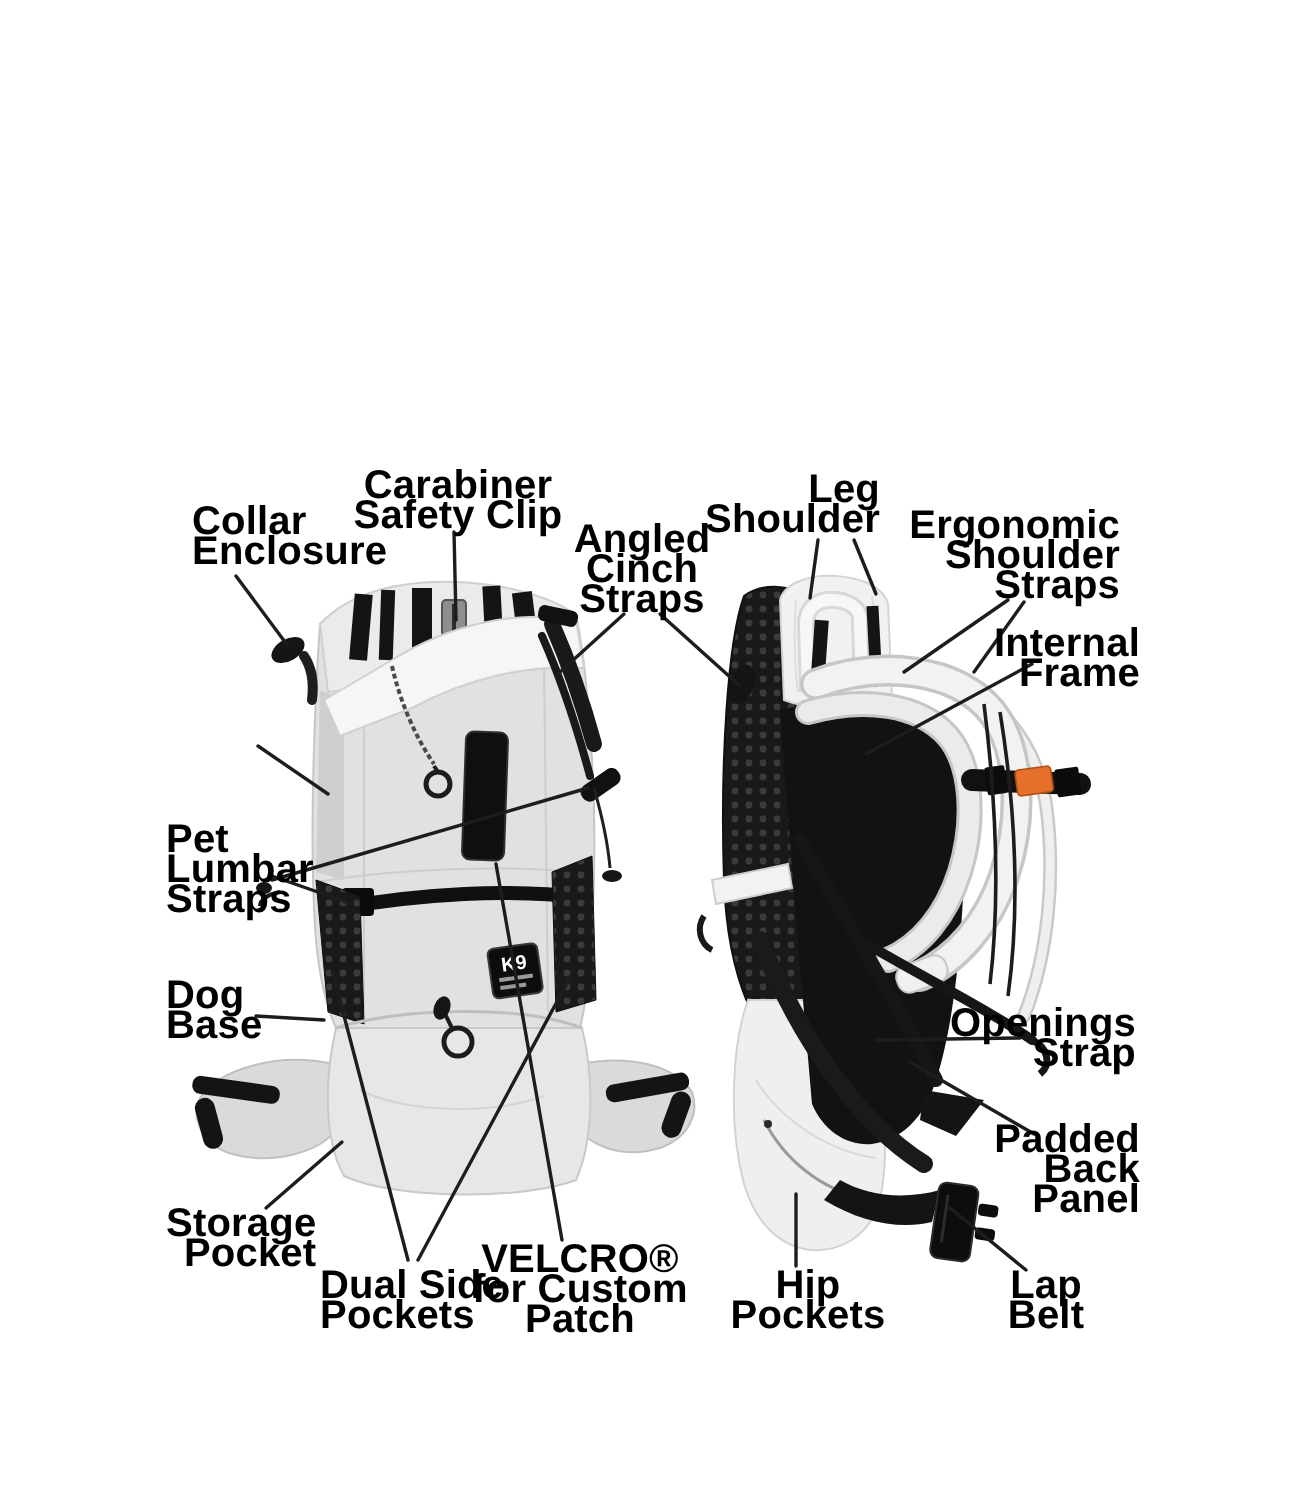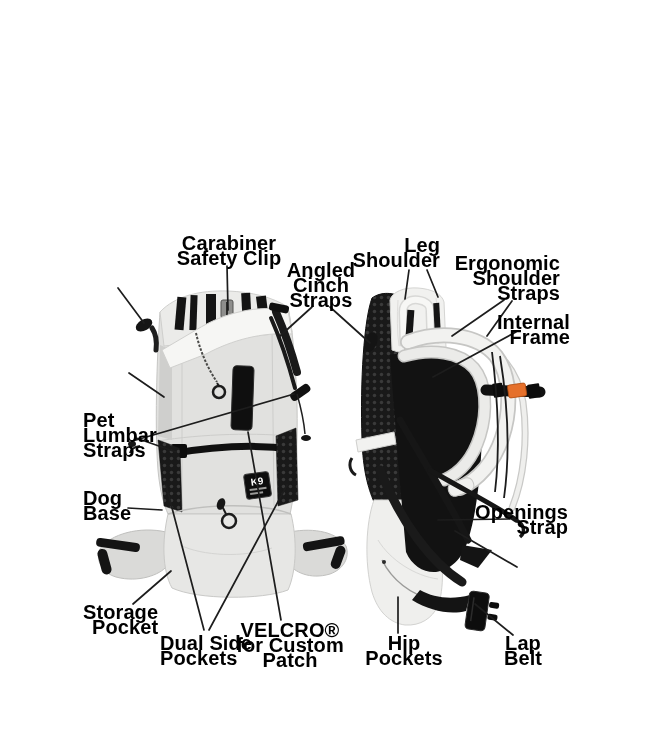--- a/index.html
+++ b/index.html
@@ -218,39 +218,44 @@
       <line x1="517" y1="567" x2="455" y2="531"></line>
       <line x1="133" y1="604" x2="171" y2="571"></line>
       <line x1="204" y1="630" x2="166" y2="485"></line>
       <line x1="209" y1="630" x2="287" y2="485"></line>
       <line x1="281" y1="620" x2="248" y2="432"></line>
       <line x1="398" y1="633" x2="398" y2="597"></line>
       <line x1="513" y1="635" x2="475" y2="604"></line>
     </g>
   </svg>
 
+  <div class="callout al" style="left:96px;  top:254px;"><span>Collar
+Enclosure</span></div>
   <div class="callout ac" style="left:229px; top:236px;"><span>Carabiner
 Safety Clip</span></div>
   <div class="callout ac" style="left:321px; top:263px;"><span>Angled
 Cinch
 Straps</span></div>
   <div class="callout ar" style="right:210px;top:238px;"><span>Leg
 Shoulder</span></div>
   <div class="callout ar" style="right:90px; top:256px;"><span>Ergonomic
 Shoulder
 Straps</span></div>
   <div class="callout ar" style="right:80px; top:315px;"><span>Internal
 Frame</span></div>
   <div class="callout al" style="left:83px;  top:413px;"><span>Pet
 Lumbar
 Straps</span></div>
   <div class="callout al" style="left:83px;  top:491px;"><span>Dog
 Base</span></div>
   <div class="callout ar" style="right:82px; top:505px;"><span>Openings
 Strap</span></div>
+  <div class="callout ar" style="right:80px; top:563px;"><span>Padded
+Back
+Panel</span></div>
   <div class="callout al" style="left:83px;  top:605px;text-align:right;"><span>Storage
 Pocket</span></div>
   <div class="callout al" style="left:160px; top:636px;"><span>Dual Side
 Pockets</span></div>
   <div class="callout ac" style="left:290px; top:623px;"><span>VELCRO®
 for Custom
 Patch</span></div>
   <div class="callout ac" style="left:404px; top:636px;"><span>Hip
 Pockets</span></div>
   <div class="callout ac" style="left:523px; top:636px;"><span>Lap

